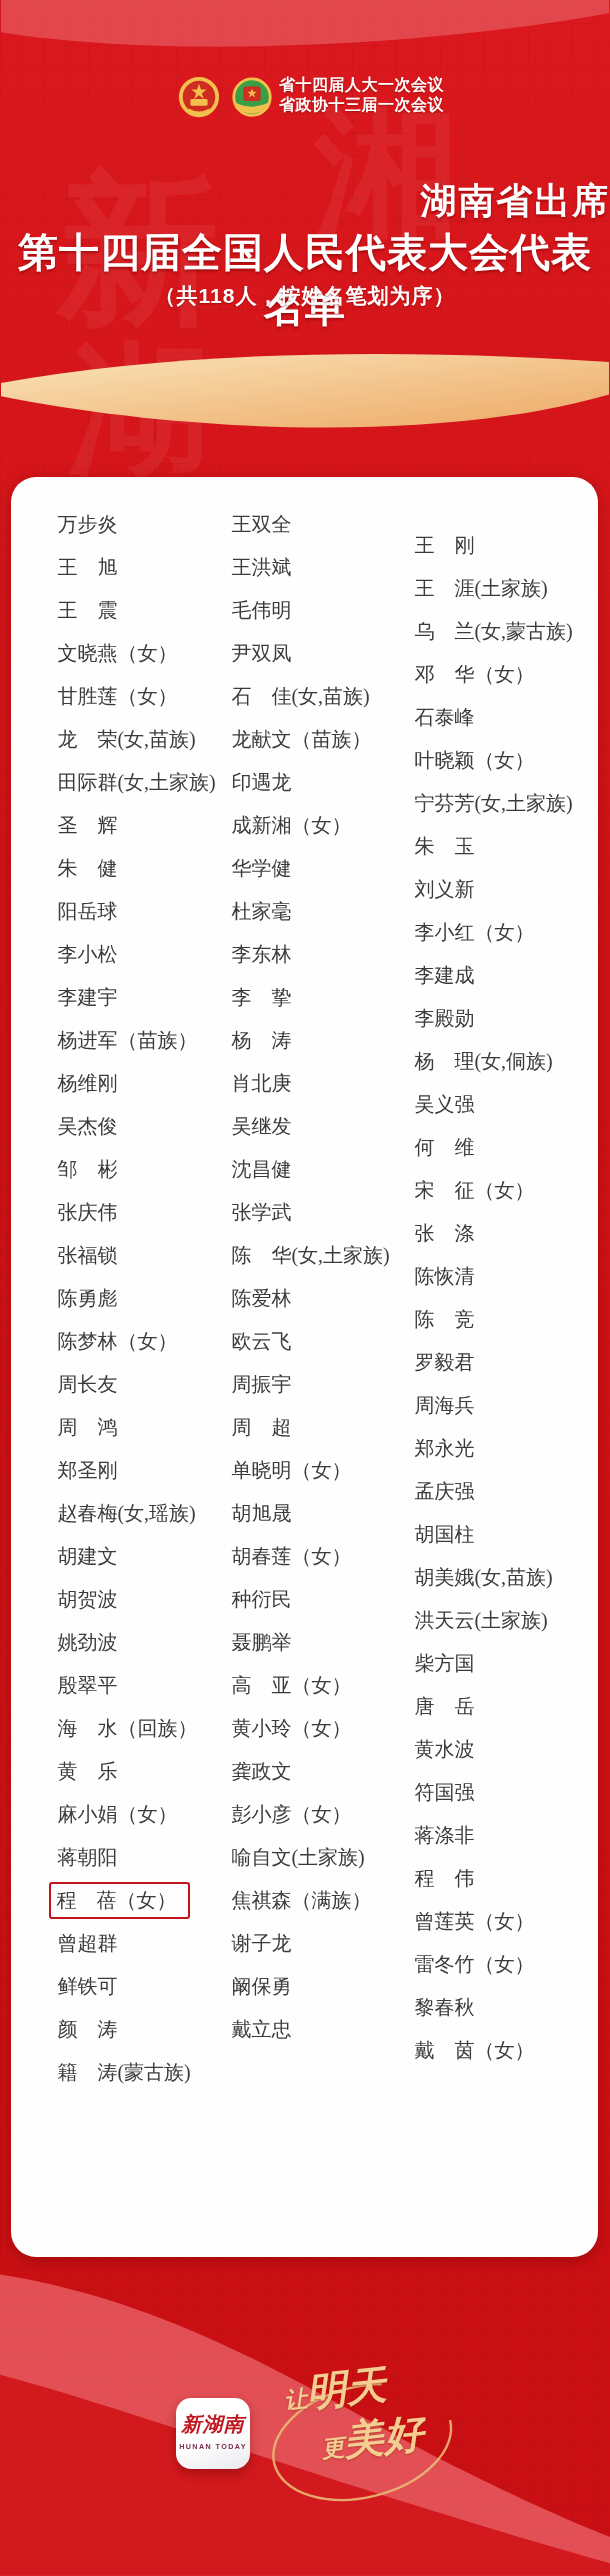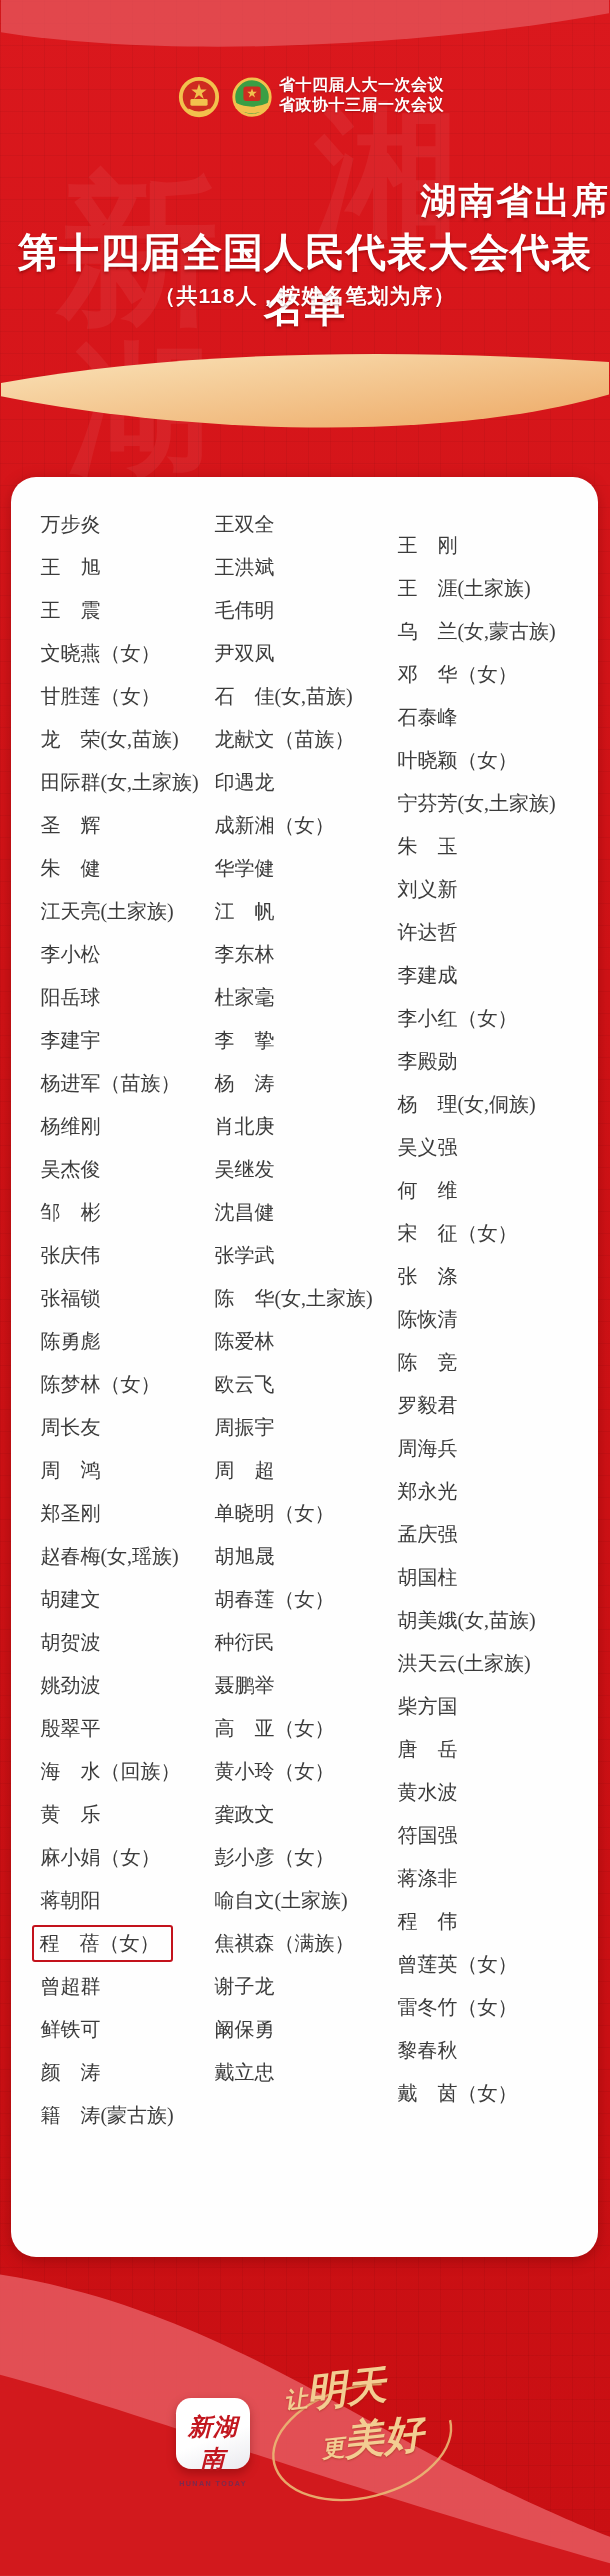--- a/index.html
+++ b/index.html
@@ -26,34 +26,34 @@
     font-size:36px;font-weight:bold;letter-spacing:1.9px;text-shadow:0 1.9px 2.9px rgba(110,0,0,.5);}
   .title2{position:absolute;top:225px;left:0;width:610px;text-align:center;color:#fff;
     font-size:40px;font-weight:bold;letter-spacing:1px;text-shadow:0 1.9px 2.9px rgba(110,0,0,.5);}
   .subtitle{position:absolute;top:282px;left:0;width:610px;text-align:center;color:#fff;
     font-size:21px;font-weight:bold;letter-spacing:1px;text-shadow:0 1px 1.9px rgba(110,0,0,.5);}
 
   
   .card{position:absolute;left:11.4px;top:477px;width:587px;height:1780px;background:#fefefe;
     border-radius:25px;box-shadow:0 3.8px 13.4px rgba(90,0,0,.35);}
   .list{position:absolute;left:0;top:26px;width:100%;}
-  .name-row{display:flex;align-items:center;height:43px;padding-left:29px;
+  .name-row{display:flex;align-items:center;height:43px;padding-left:46px;
     font-family:"Liberation Serif",serif;font-size:20px;color:#3b3b3b;}
   .name-cell{overflow:visible;white-space:nowrap;}
   .c0{width:174px;}
   .c1{width:183px;}
   .c2{flex:1;margin-top:41px;}
   .hl{display:inline-block;border:2.9px solid #c3121c;border-radius:3px;
     padding:2.9px 11.4px 2.9px 5.7px;margin:-5.7px -14.3px -5.7px -8.6px;}
 
   
   .app-icon{position:absolute;left:176px;top:2398px;width:74px;height:71px;border-radius:15.3px;
     background:linear-gradient(160deg,#ffffff 55%,#e9e9ee 100%);
     box-shadow:0 4.8px 9.5px rgba(90,0,0,.35);text-align:center;}
-  .app-icon .cn{display:block;margin-top:13.4px;color:#c2171f;font-size:24px;font-weight:bold;
+  .app-icon .cn{display:block;margin-top:13.4px;color:#c2171f;font-size:20px;font-weight:bold;
     font-style:italic;letter-spacing:1px;}
   .app-icon .en{display:block;margin-top:3.8px;color:#7c2a4e;font-size:7.2px;font-weight:bold;
     letter-spacing:1.4px;text-align:center;}
   .slogan{position:absolute;left:286px;top:2363px;width:162px;color:#f3cd92;
     transform:rotate(-6deg);text-shadow:0 1px 1.9px rgba(120,40,0,.4);font-style:italic;font-weight:bold;}
   .slogan .l1,.slogan .l2{display:block;font-size:40px;line-height:46px;}
   .slogan .l1::first-letter,.slogan .l2::first-letter{font-size:23px;}
   .slogan .l2{margin-left:32px;}
 </style>
 </head>
@@ -143,33 +143,28 @@
           <div class="name-cell c0"><span>圣　辉</span></div>
           <div class="name-cell c1"><span>成新湘（女）</span></div>
           <div class="name-cell c2"><span>朱　玉</span></div>
         </div>
         <div class="name-row">
           <div class="name-cell c0"><span>朱　健</span></div>
           <div class="name-cell c1"><span>华学健</span></div>
           <div class="name-cell c2"><span>刘义新</span></div>
         </div>
         <div class="name-row">
-          <div class="name-cell c0"><span>江天亮(土家族)</span></div>
-          <div class="name-cell c1"><span>江　帆</span></div>
-          <div class="name-cell c2"><span>许达哲</span></div>
+          <div class="name-cell c0"><span>阳岳球</span></div>
+          <div class="name-cell c1"><span>杜家毫</span></div>
+          <div class="name-cell c2"><span>李小红（女）</span></div>
         </div>
         <div class="name-row">
           <div class="name-cell c0"><span>李小松</span></div>
           <div class="name-cell c1"><span>李东林</span></div>
           <div class="name-cell c2"><span>李建成</span></div>
-        </div>
-        <div class="name-row">
-          <div class="name-cell c0"><span>阳岳球</span></div>
-          <div class="name-cell c1"><span>杜家毫</span></div>
-          <div class="name-cell c2"><span>李小红（女）</span></div>
         </div>
         <div class="name-row">
           <div class="name-cell c0"><span>李建宇</span></div>
           <div class="name-cell c1"><span>李　挚</span></div>
           <div class="name-cell c2"><span>李殿勋</span></div>
         </div>
         <div class="name-row">
           <div class="name-cell c0"><span>杨进军（苗族）</span></div>
           <div class="name-cell c1"><span>杨　涛</span></div>
           <div class="name-cell c2"><span>杨　理(女,侗族)</span></div>

